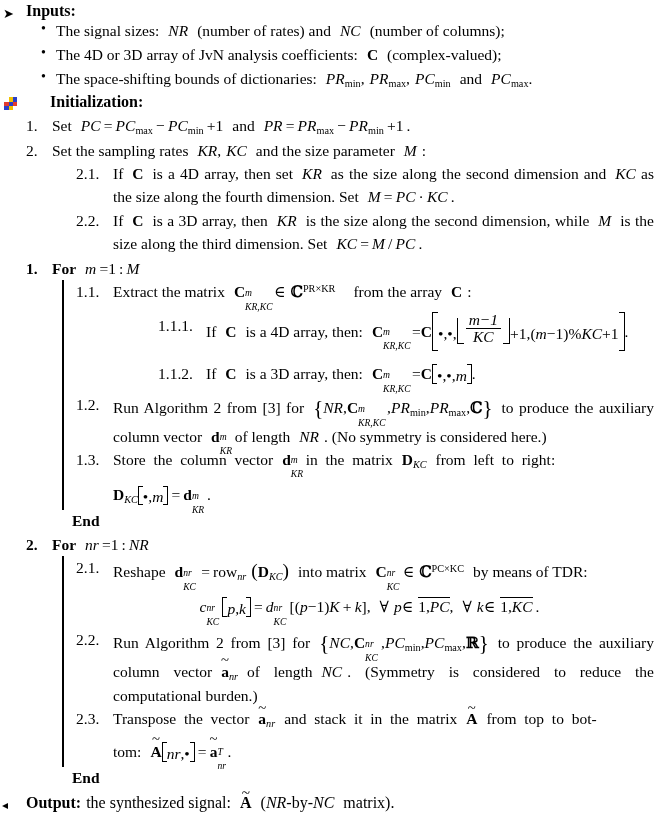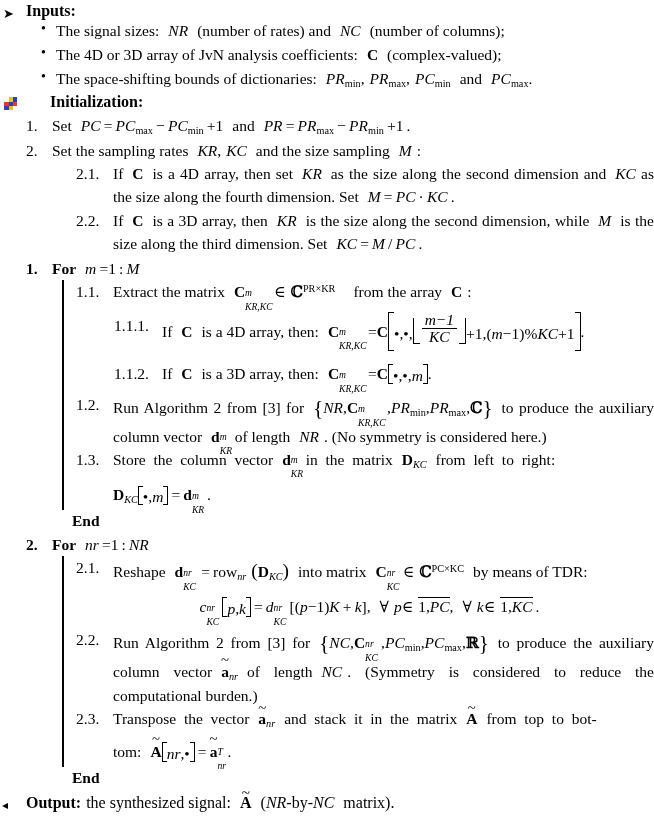--- a/index.html
+++ b/index.html
@@ -184,21 +184,21 @@
   }
   .numitem .num { flex: 0 0 auto; text-align: left; }
   .numitem .body { flex: 1 1 auto; }
 
   .lvl1 { padding-left: 26px; }
   .lvl1 > .num { width: 26px; }
 
   .lvl2 { padding-left: 76px; }
   .lvl2 > .num { width: 37px; }
 
-  .lvl3 { padding-left: 114px; }
+  .lvl3 { padding-left: 114px; margin-left: 44px; }
   .lvl3 > .num { width: 48px; }
 
   .just { text-align: justify; }
 
   .loop-wrap { position: relative; }
   .loop-bar {
     position: absolute;
     left: 62px;
     top: 0;
     bottom: 0;
@@ -264,21 +264,21 @@
   <div class="numitem lvl1" style="margin-top:3px;">
     <span class="num">1.</span>
     <span class="body">
       <span>Set</span><span class="spw"></span><span class="it">PC</span> = <span class="it">PC</span><span class="subr">max</span> − <span class="it">PC</span><span class="subr">min</span> +1<span class="spw"></span><span>and</span><span class="spw"></span><span class="it">PR</span> = <span class="it">PR</span><span class="subr">max</span> − <span class="it">PR</span><span class="subr">min</span> +1 .
     </span>
   </div>
 
   <div class="numitem lvl1">
     <span class="num">2.</span>
     <span class="body">
-      <span>Set the sampling rates</span><span class="spw"></span><span class="it">KR</span>,<span class="sp"></span><span class="it">KC</span><span class="spw"></span><span>and the size sampling</span><span class="spw"></span><span class="it">M</span><span class="sp"></span>:
+      <span>Set the sampling rates</span><span class="spw"></span><span class="it">KR</span>,<span class="sp"></span><span class="it">KC</span><span class="spw"></span><span>and the size parameter</span><span class="spw"></span><span class="it">M</span><span class="sp"></span>:
     </span>
   </div>
 
   <div class="numitem lvl2 just">
     <span class="num">2.1.</span>
     <span class="body">
       If<span class="spw"></span><span class="bd">C</span><span class="spw"></span>is a 4D array, then set<span class="spw"></span><span class="it">KR</span><span class="spw"></span>as the size along the second dimension and<span class="spw"></span><span class="it">KC</span> as the size along the fourth dimension. Set<span class="spw"></span><span class="it">M</span> = <span class="it">PC</span> · <span class="it">KC</span> .
     </span>
   </div>
 

